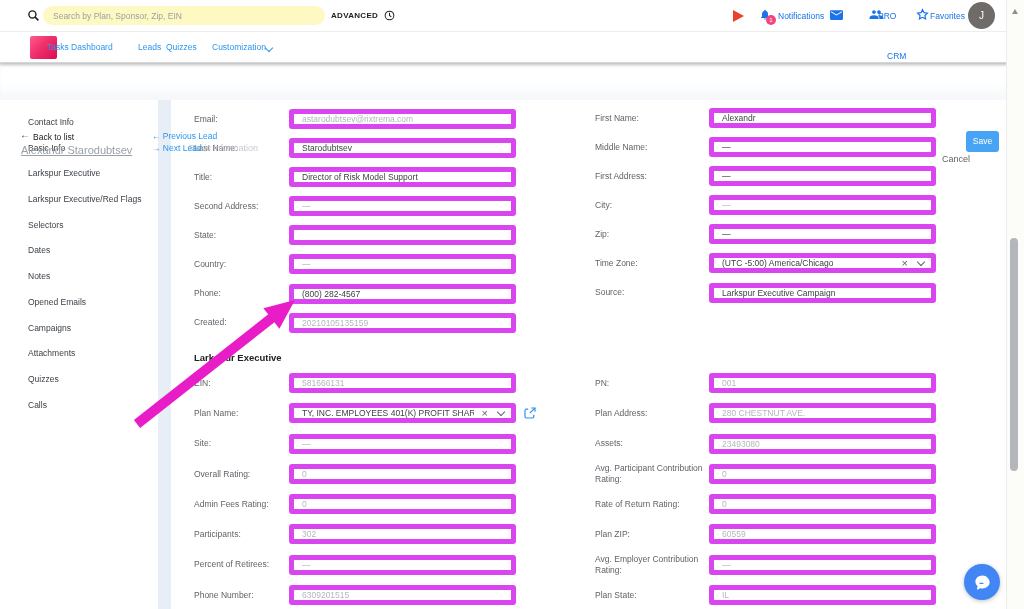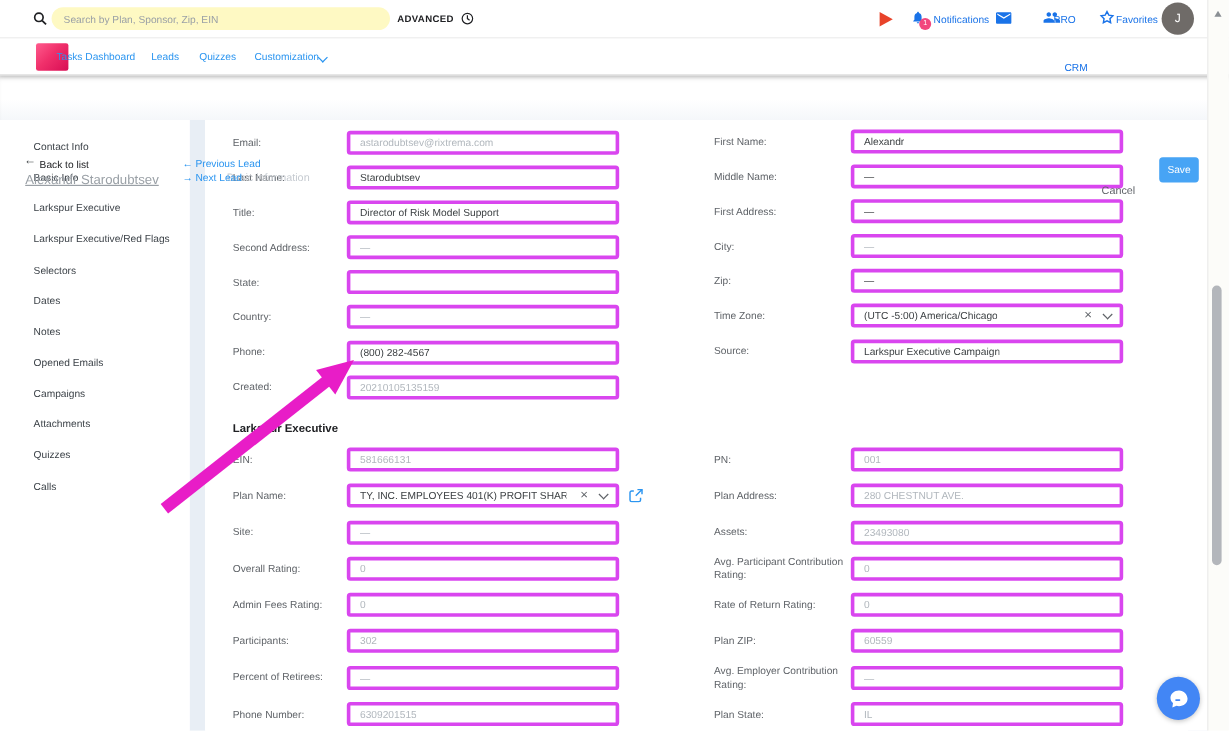--- a/index.html
+++ b/index.html
@@ -37,21 +37,21 @@
   #lead-header{left:0;top:62px;width:1024px;height:38px;z-index:8;
     background:linear-gradient(180deg,#ffffff 55%,#f5f7fa 100%);
     box-shadow:inset 0 5px 5px -4px rgba(0,0,0,.25);}
   #back-arrow{left:20px;top:67px;font-size:10px;color:#3c4043;}
   #back-label{left:33px;top:70px;font-size:8.5px;color:#202124;cursor:pointer;}
   #lead-name{left:21px;top:82px;font-size:11px;color:#9aa0a6;white-space:nowrap;text-decoration:underline;}
   #ghost-heading{left:189px;top:81px;font-size:9px;color:#c6cbd1;white-space:nowrap;}
   .hdr-link{left:152px;font-size:8.5px;color:#2b95f0;cursor:pointer;white-space:nowrap;}
   #prev-link{top:69px;}
   #next-link{top:81px;}
-  #cancel-btn{left:918px;top:74px;font-size:9px;color:#5f6368;cursor:pointer;margin-top:18px;}
+  #cancel-btn{left:942px;top:74px;font-size:9px;color:#5f6368;cursor:pointer;margin-top:18px;}
   #save-btn{left:966px;top:69px;width:33px;height:21px;background:#47a4f5;border-radius:3px;color:#fff;
     font-size:8.5px;text-align:center;line-height:21px;cursor:pointer;}
   
   #content{left:0;top:100px;width:872px;height:509px;background:#fff;}
   .blue-strip{top:0;height:509px;background:#e8eef5;}
   #strip-left{left:158px;width:13px;}
   #strip-right{left:990px;width:16px;}
   
   #sidebar{left:0;top:0;width:158px;height:509px;background:#fff;padding-top:10px;box-sizing:border-box;}
   .side-item{height:25.7px;line-height:25.7px;padding-left:28px;font-size:8.5px;color:#3c4248;cursor:pointer;white-space:nowrap;}
@@ -63,22 +63,22 @@
   #lark-title{left:23px;top:252px;font-size:9.5px;font-weight:bold;color:#202124;}
   #col-lark_left{left:23px;top:273px;}
   #col-lark_right{left:424px;top:273px;}
   .frow{display:flex;align-items:center;height:20px;}
   .basic .frow{margin-bottom:9.1px;}
   .lark .frow{margin-bottom:10.3px;}
   .flabel{flex:none;font-size:8.5px;color:#5f6368;line-height:1.25;padding-right:6px;box-sizing:border-box;}
   .lft .flabel{width:95px;}
   .rgt .flabel{width:114px;}
   .fctrl{display:flex;align-items:center;}
-  .finput{width:227px;height:20px;border:3px solid #d946ef;border-radius:3px;background:#fff;
-    display:flex;align-items:center;padding:0 8px;box-sizing:border-box;font-size:8.5px;color:#3c4043;position:relative;}
+  .finput{width:227px;height:20px;border:5px solid #d946ef;border-radius:3px;background:#fff;
+    display:flex;align-items:flex-end;padding:0 8px;box-sizing:border-box;font-size:8.5px;color:#3c4043;position:relative;}
   .finput.disabled{color:#b1b7bd;}
   .fval{white-space:nowrap;overflow:hidden;}
   .finput.has-icons .fval{max-width:172px;}
   .sel-icons{position:absolute;right:7px;top:0;height:100%;display:flex;align-items:center;gap:10px;}
   .clear-x{font-size:11px;color:#5f6368;line-height:1;cursor:pointer;}
   .chev-dn{width:5px;height:5px;border-right:1.3px solid #5f6368;border-bottom:1.3px solid #5f6368;
     transform:rotate(45deg);margin-top:-3px;cursor:pointer;}
   .ext{margin-left:8px;cursor:pointer;display:flex;align-items:center;}
   
   #scroll-track{left:1006px;top:0;width:18px;height:609px;background:#fcfcf9;border-left:1px solid #ececec;z-index:40;}
@@ -128,21 +128,21 @@
     <path fill="none" stroke="#1a73e8" stroke-width="2.2" d="M12 3l2.8 5.6 6.2.9-4.5 4.4 1.1 6.2L12 17.2l-5.6 2.9 1.1-6.2L3 9.5l6.2-.9L12 3z"></path>
   </svg>
   <div id="fav-label" class="abs tb-label">Favorites</div>
 
   <div id="avatar" class="abs">J</div>
 </div>
 
 <div id="navbar" class="abs">
   <div id="logo" class="abs"></div>
   <span class="abs nav-link" style="left:47px">Tasks Dashboard</span>
-  <span class="abs nav-link" style="left:126px">Leads</span>
+  <span class="abs nav-link" style="left:138px">Leads</span>
   <span class="abs nav-link" style="left:166px">Quizzes</span>
   <span class="abs nav-link" style="left:212px">Customization</span>
   <span class="abs chev-sm" style="left:266px;top:14px"></span>
 </div>
 
 <div id="lead-header" class="abs">
   <span id="back-arrow" class="abs">←</span>
   <span id="back-label" class="abs">Back to list</span>
   <span id="lead-name" class="abs">Alexandr Starodubtsev</span>
   <span id="ghost-heading" class="abs">Basic information</span>

